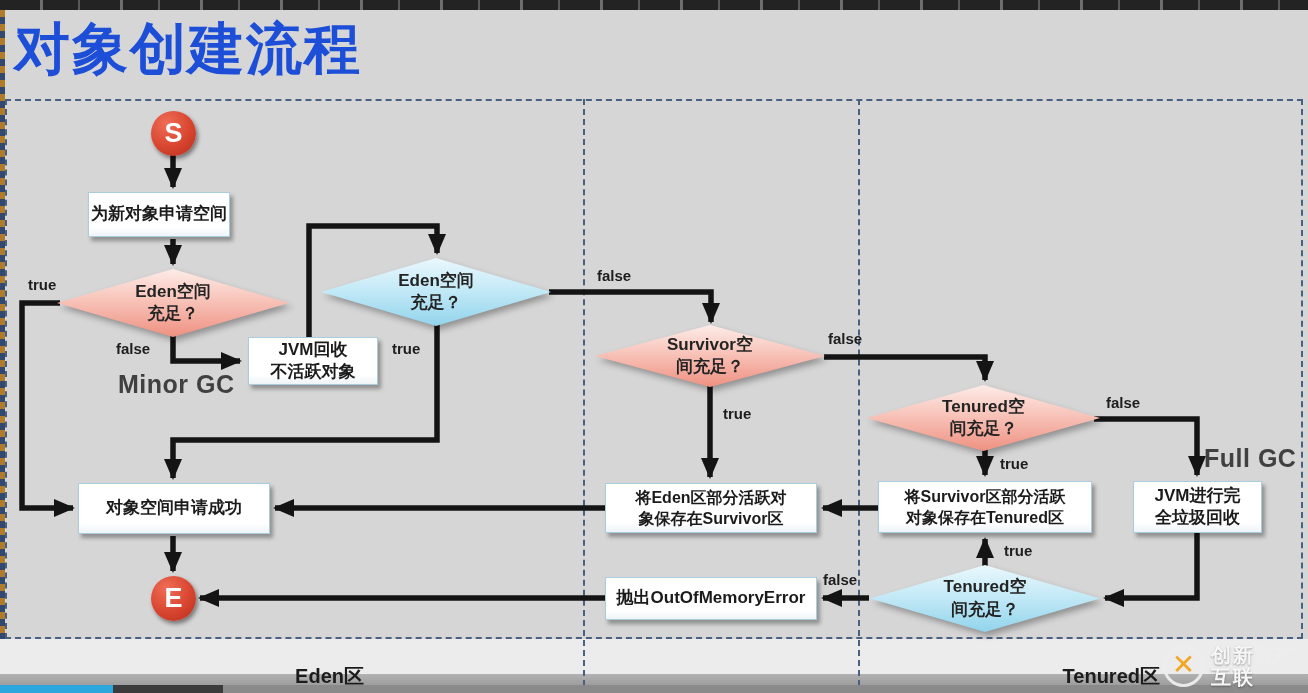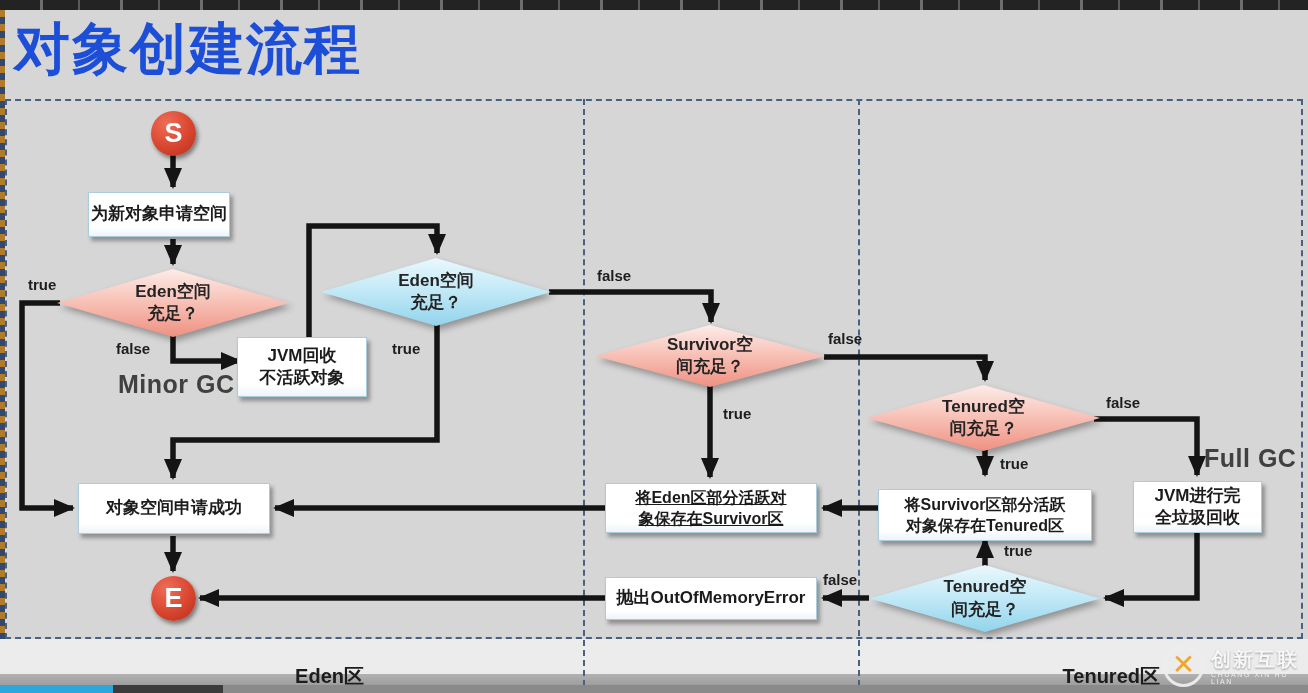--- a/index.html
+++ b/index.html
@@ -49,21 +49,21 @@
     display:flex; align-items:center; justify-content:center;
     color:#fff; font-size:27px; font-weight:bold; }
 
   .edge-label { position:absolute; font-size:15px; font-weight:bold; color:#1d1d1d; }
   .gc-label { position:absolute; font-size:25px; font-weight:bold; color:#404040; letter-spacing:0.5px; }
 
   .watermark { position:absolute; left:1163px; top:641px; width:145px; height:50px; display:flex; align-items:center; }
   .wm-logo { position:relative; width:41px; height:41px; border:3px solid #eeeeee; border-radius:50%;
     display:flex; align-items:center; justify-content:center; flex:0 0 auto; opacity:.95; }
   .wm-x { color:#f2a31b; font-size:28px; font-weight:bold; line-height:1; transform:translateY(-1px); }
-  .wm-text { margin-left:7px; display:flex; flex-direction:column; }
+  .wm-text { margin-left:7px; display:flex; flex-direction:row; }
   .wm-name { font-size:20px; font-weight:bold; color:#f7f7f7; letter-spacing:2px; text-shadow:0 1px 2px rgba(0,0,0,.35); line-height:1.1; }
   .wm-sub { font-size:7px; color:#efefef; letter-spacing:1.6px; margin-top:1px; }
 </style>
 </head>
 <body>
 
 <div id="stage">
 
   <div class="top-strip"></div>
   <div class="left-accent"></div>
@@ -122,21 +122,21 @@
     <span>为新对象申请空间</span>
   </div>
 
   <div class="diamond-wrap" style="left:57px; top:269px; width:232px; height:68px;">
     <div class="diamond pink">
       <span>Eden空间</span>
       <span>充足？</span>
     </div>
   </div>
 
-  <div class="node-box" style="left:237px; top:337px; width:130px; height:60px;">
+  <div class="node-box" style="left:248px; top:337px; width:130px; height:48px;">
     <span>JVM回收</span>
     <span>不活跃对象</span>
   </div>
 
   <div class="diamond-wrap" style="left:321px; top:258px; width:230px; height:68px;">
     <div class="diamond blue">
       <span>Eden空间</span>
       <span>充足？</span>
     </div>
   </div>
@@ -152,26 +152,26 @@
     <div class="diamond pink">
       <span>Tenured空</span>
       <span>间充足？</span>
     </div>
   </div>
 
   <div class="node-box" style="left:78px; top:483px; width:192px; height:51px;">
     <span>对象空间申请成功</span>
   </div>
 
-  <div class="node-box small-text" style="left:605px; top:483px; width:212px; height:50px;text-decoration:underline;">
+  <div class="node-box small-text" style="left:605px; top:483px; width:212px; height:50px;">
     <span>将Eden区部分活跃对</span>
     <span>象保存在Survivor区</span>
   </div>
 
-  <div class="node-box small-text" style="left:878px; top:481px; width:214px; height:52px;margin-top:8px;">
+  <div class="node-box small-text" style="left:878px; top:481px; width:214px; height:52px;">
     <span>将Survivor区部分活跃</span>
     <span>对象保存在Tenured区</span>
   </div>
 
   <div class="node-box" style="left:1133px; top:481px; width:129px; height:52px;">
     <span>JVM进行完</span>
     <span>全垃圾回收</span>
   </div>
 
   <div class="node-box" style="left:605px; top:577px; width:212px; height:43px;">

